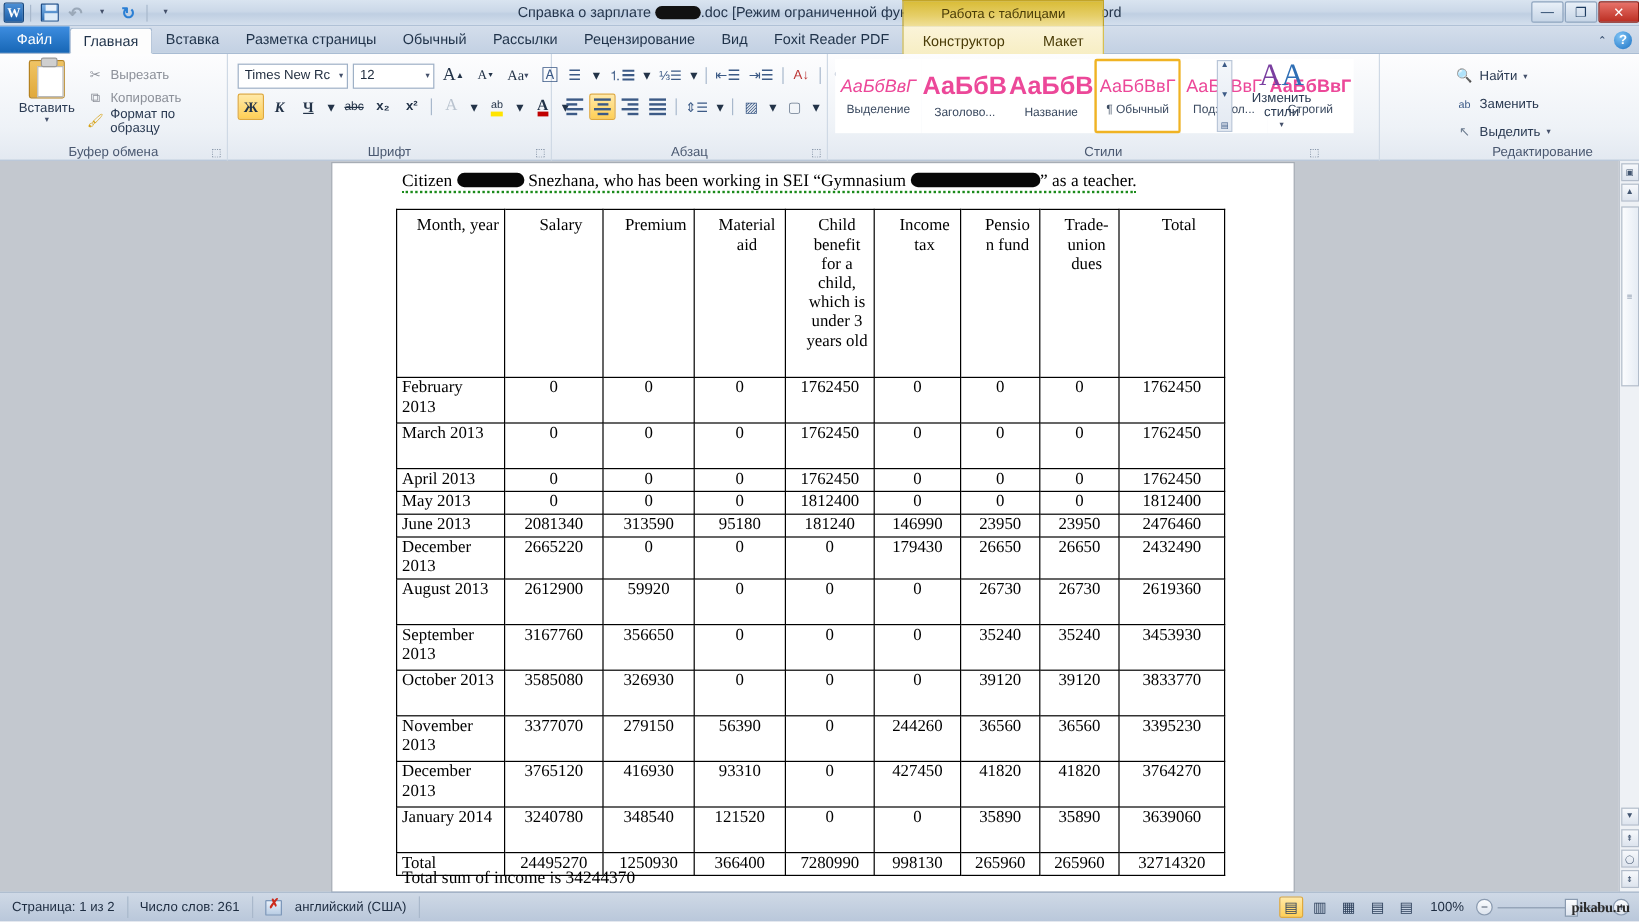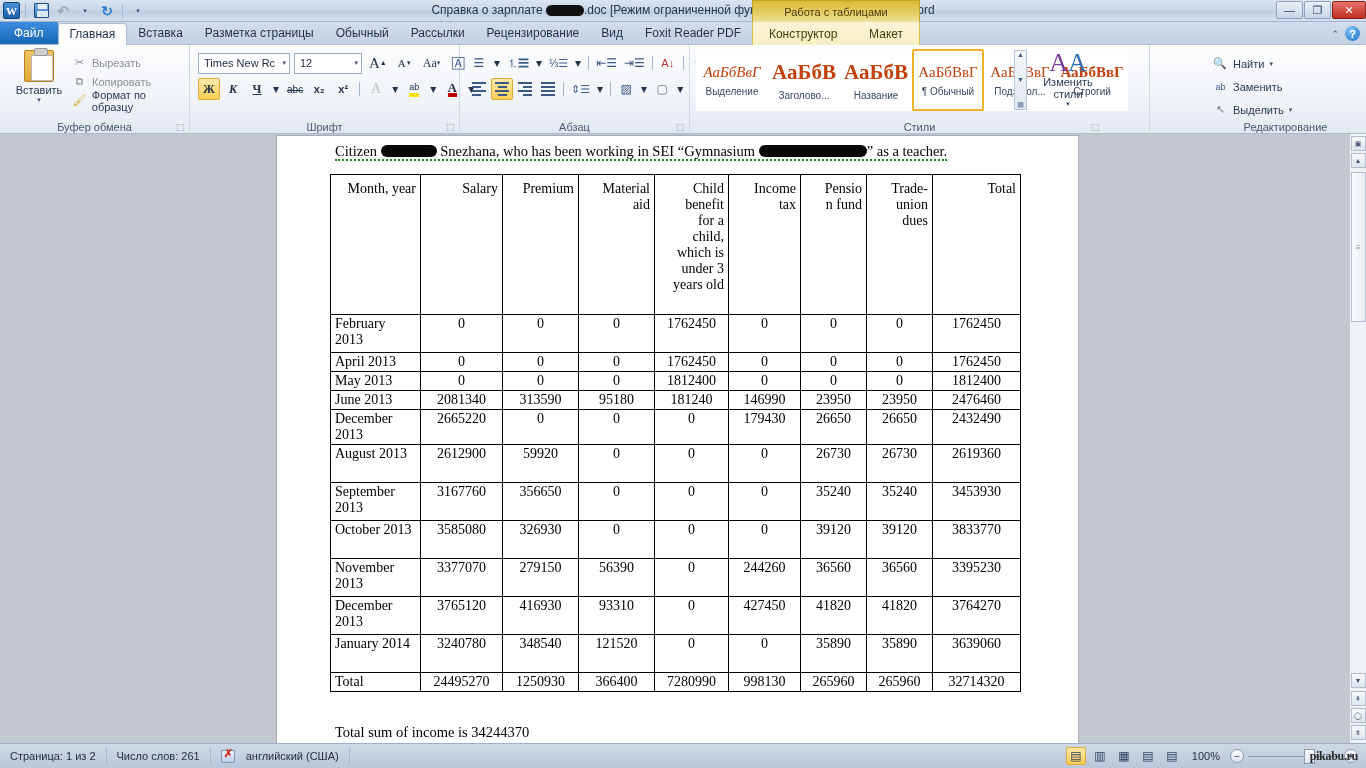--- a/index.html
+++ b/index.html
@@ -157,21 +157,21 @@
   .bars i { height:2px; background:#3c5a86; display:block; }
 
   
   .g-styles { left:690px; width:460px; }
   .stylebox { position:absolute; left:6px; top:4px; display:flex; gap:0px; }
   .stylecard {
     width:72px; height:62px; background:#fff; border:1px solid transparent;
     display:flex; flex-direction:column; align-items:center; justify-content:center;
   }
   .stylecard.sel { border:2px solid #f0b323; border-radius:2px; background:#fff; }
-  .sample { font-size:17px; color:#c2410c; font-family:Liberation Serif, serif; white-space:nowrap; }
+  .sample { font-size:17px; color:#ec4899; font-family:Liberation Sans, sans-serif; white-space:nowrap; }
   .sname { font-size:10px; color:#3b4a60; margin-top:5px; white-space:nowrap; overflow:hidden; max-width:68px; text-align:center; }
   .gallery-scroll {
     position:absolute; right:122px; top:5px; width:13px; height:60px;
     border:1px solid #b9c6d8; background:linear-gradient(to bottom,#f4f7fb,#e3e9f2);
     display:flex; flex-direction:column; justify-content:space-between; align-items:center; font-size:7px; color:#3c5a86;
   }
   .changestyles { position:absolute; right:48px; top:5px; width:66px; text-align:center; }
   .aa-ico { font-family:"Liberation Serif", serif; font-size:26px; line-height:26px; }
 
   
@@ -196,21 +196,21 @@
   .blk { display:inline-block; background:#080808; height:12px; border-radius:7px; vertical-align:-1px; }
 
   table.doctable {
     position:absolute; left:53px; top:38px; border-collapse:collapse;
     font-family:"Liberation Serif", serif; font-size:14px; color:#000;
     table-layout:fixed; width:690px;
   }
   table.doctable td, table.doctable th {
     border:1px solid #000; padding:1px 4px; vertical-align:top; font-weight:normal;
   }
-  table.doctable thead th { text-align:right; height:140px; vertical-align:top; padding-top:6px;padding-left:16px; }
+  table.doctable thead th { text-align:center; height:140px; vertical-align:top; padding-top:6px;padding-left:16px; }
   table.doctable td.mon { text-align:left;margin-top:15px; }
   table.doctable td.num { text-align:center; }
   .foot-line {
     position:absolute; left:58px; top:588px; font-family:"Liberation Serif", serif;
     font-size:14.5px; color:#000;
   }
 
   
   .vscroll {
     position:absolute; right:0; top:134px; width:17px; height:609px;
@@ -560,20 +560,31 @@
           <td class="mon">February 2013</td>
           <td class="num">0</td>
           <td class="num">0</td>
           <td class="num">0</td>
           <td class="num">1762450</td>
           <td class="num">0</td>
           <td class="num">0</td>
           <td class="num">0</td>
           <td class="num">1762450</td>
         </tr>
+        <tr style="height:38px">
+          <td class="mon">March 2013</td>
+          <td class="num">0</td>
+          <td class="num">0</td>
+          <td class="num">0</td>
+          <td class="num">1762450</td>
+          <td class="num">0</td>
+          <td class="num">0</td>
+          <td class="num">0</td>
+          <td class="num">1762450</td>
+        </tr>
         <tr style="height:19px">
           <td class="mon">April 2013</td>
           <td class="num">0</td>
           <td class="num">0</td>
           <td class="num">0</td>
           <td class="num">1762450</td>
           <td class="num">0</td>
           <td class="num">0</td>
           <td class="num">0</td>
           <td class="num">1762450</td>

